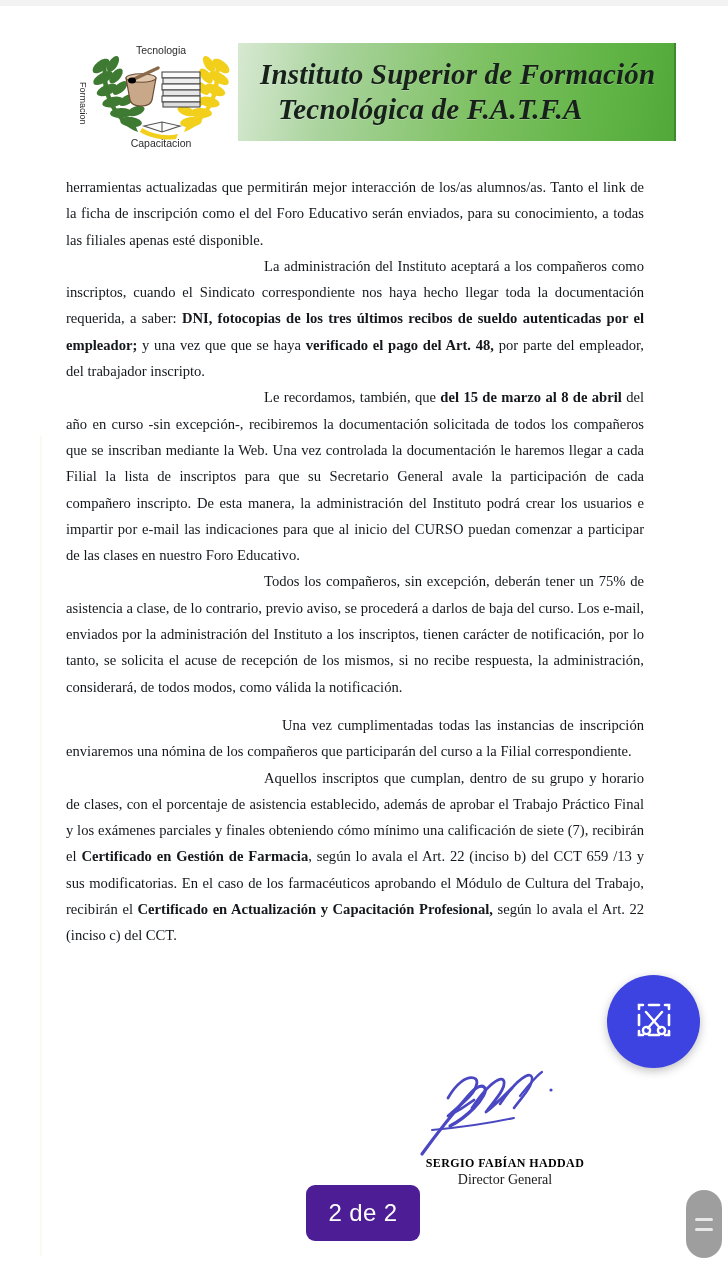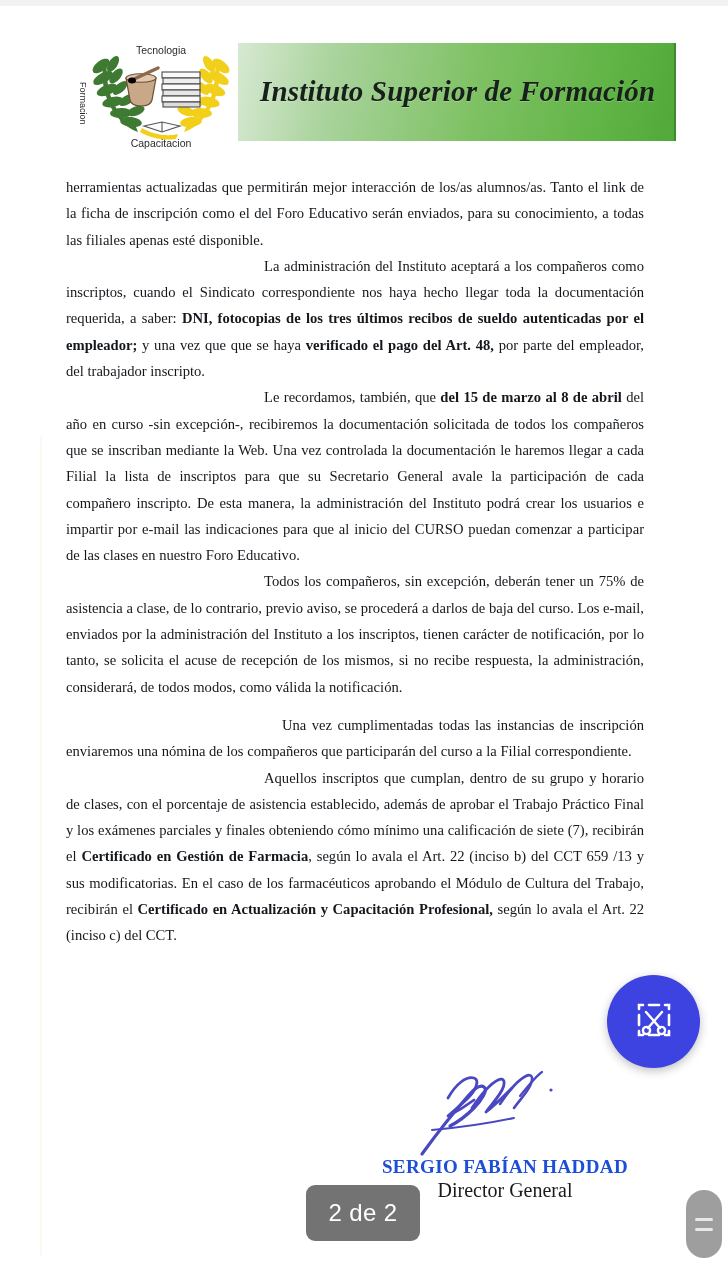--- a/index.html
+++ b/index.html
@@ -126,28 +126,28 @@
     text-align: center;
   }
   .sig-svg {
     display: block;
     margin: 0 auto;
     margin-left: 28px;
   }
   .sig-name {
     font-family: "Liberation Serif", "DejaVu Serif", serif;
     font-weight: bold;
-    font-size: 19px;
+    font-size: 12px;
     letter-spacing: .4px;
-    color: #1d4ed8;
+    color: #000000;
     margin-top: -4px;
   }
   .sig-title {
     font-family: "Liberation Serif", "DejaVu Serif", serif;
-    font-size: 20px;
+    font-size: 14px;
     color: #1a1a1a;
     margin-top: 1px;
   }
 
   
   .fab-crop {
     position: absolute;
     left: 607px;
     top: 975px;
     width: 93px;
@@ -160,21 +160,21 @@
     box-shadow: 0 3px 10px rgba(0,0,0,.25);
   }
 
   .page-pill {
     position: absolute;
     left: 306px;
     top: 1185px;
     width: 114px;
     height: 56px;
     border-radius: 9px;
-    background: #737373;
+    background: #4c1d95;
     color: #ffffff;
     display: flex;
     align-items: center;
     justify-content: center;
     font-family: "Liberation Sans", sans-serif;
     font-size: 24px;
     letter-spacing: .4px;
   }
 
   .scroll-handle {
@@ -268,20 +268,21 @@
 
         <text x="91" y="12" text-anchor="middle" font-family="Liberation Sans, sans-serif" font-size="10.5" fill="#2b2b2b">Tecnologia</text>
         <text x="10" y="40" font-family="Liberation Sans, sans-serif" font-size="9" fill="#2b2b2b" transform="rotate(90 10 40)">Formacion</text>
         <text x="170" y="34" font-family="Liberation Sans, sans-serif" font-size="9" fill="#2b2b2b" transform="rotate(90 170 34)">Trabajo</text>
         <text x="91" y="105" text-anchor="middle" font-family="Liberation Sans, sans-serif" font-size="10.5" fill="#2b2b2b">Capacitacion</text>
       </svg>
     </div>
 
     <div class="banner">
       <div class="banner-line l1">Instituto Superior de Formación</div>
+      <div class="banner-line l2">Tecnológica de F.A.T.F.A</div>
     </div>
   </div>
 
   <div class="doc-body">
       <p><span>herramientas actualizadas que permitirán mejor  interacción de los/as alumnos/as. Tanto el link de la ficha de inscripción como el del Foro Educativo serán enviados, para su conocimiento,  a todas las filiales apenas esté disponible.</span></p>
       <p class="indent"><span>La administración del Instituto aceptará a los compañeros como inscriptos, cuando el Sindicato correspondiente nos haya hecho llegar toda la documentación requerida, a saber: </span><b>DNI, fotocopias de los tres últimos recibos de sueldo autenticadas por el empleador;</b><span> y una vez que que se haya </span><b>verificado el pago del Art. 48,</b><span> por parte del empleador, del trabajador inscripto.</span></p>
       <p class="indent"><span>Le recordamos, también, que </span><b>del 15 de marzo al 8 de abril</b><span> del año en curso -sin excepción-, recibiremos la documentación solicitada de todos los compañeros que se inscriban mediante la Web.  Una vez controlada la documentación le haremos llegar a cada Filial la lista de inscriptos para que su Secretario General avale la participación de cada compañero inscripto. De esta manera, la administración del Instituto podrá crear los usuarios e impartir por e-mail las indicaciones para que al inicio del CURSO puedan comenzar a participar de las clases en nuestro Foro Educativo.</span></p>
       <p class="indent"><span>Todos los compañeros, sin excepción, deberán tener un 75% de asistencia a clase, de lo contrario, previo aviso,  se procederá a darlos de baja del curso. Los e-mail, enviados por la administración del Instituto a los inscriptos, tienen carácter de notificación, por lo tanto, se solicita el acuse de recepción de los mismos, si no recibe respuesta, la administración, considerará, de todos modos, como válida la notificación.</span></p>
       <p class="indent-wide"><span>Una vez cumplimentadas todas las instancias de inscripción enviaremos una nómina de los compañeros que participarán del curso a la Filial correspondiente.</span></p>
       <p class="indent"><span>Aquellos inscriptos que cumplan, dentro de su grupo y horario de clases,  con el porcentaje de asistencia establecido, además de aprobar el Trabajo Práctico  Final y los exámenes parciales y finales obteniendo cómo mínimo una calificación de siete (7), recibirán el </span><b>Certificado en Gestión de Farmacia</b><span>, según lo avala el  Art. 22 (inciso b) del CCT 659 /13 y sus modificatorias.  En el caso de los farmacéuticos aprobando el Módulo de Cultura del Trabajo, recibirán el </span><b>Certificado en Actualización y Capacitación Profesional,</b><span> según lo avala el Art. 22 (inciso c) del CCT.</span></p>

